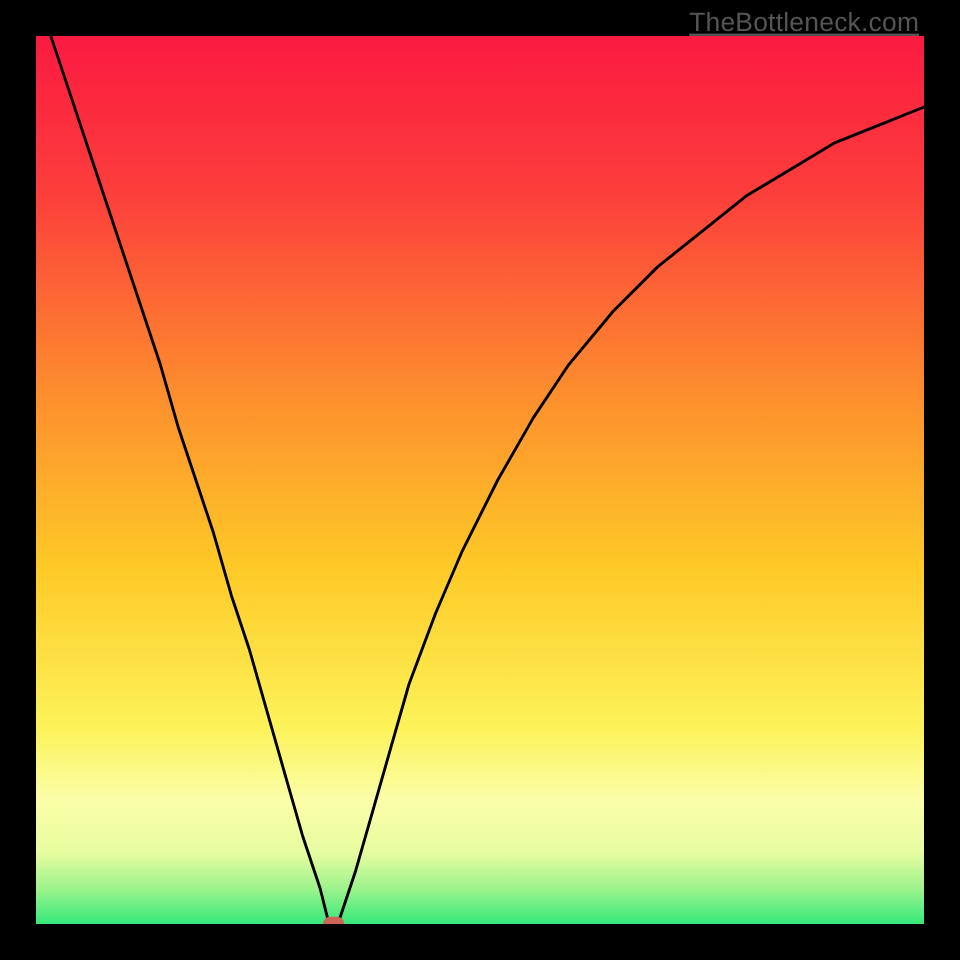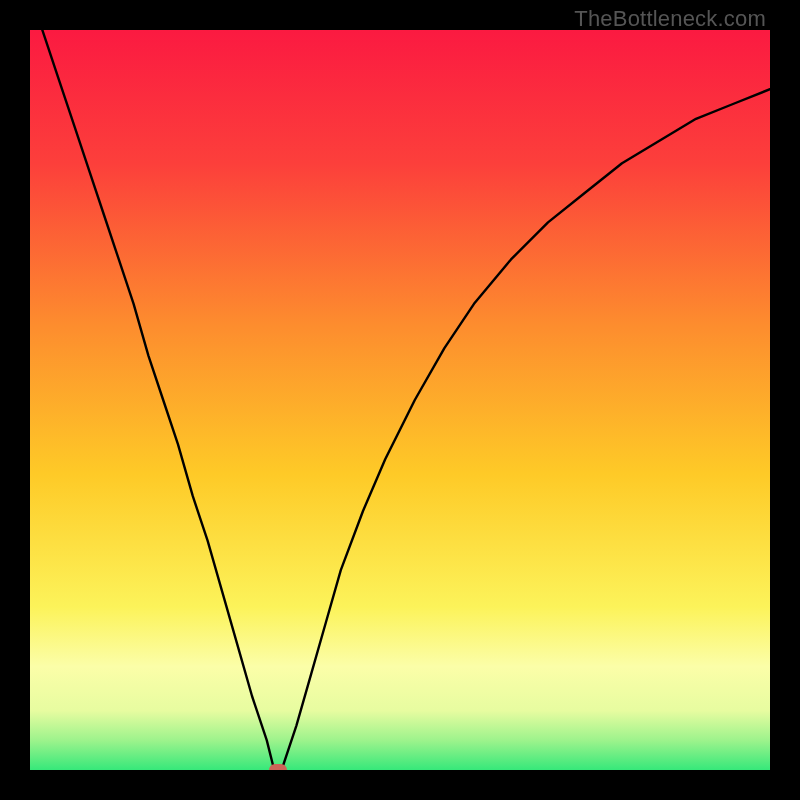--- a/index.html
+++ b/index.html
@@ -34,20 +34,21 @@
   }
   .watermark {
     position: absolute;
     top: 6px;
     right: 34px;
     color: #555;
     font-size: 22px;
     font-weight: 500;
     user-select: none;
     letter-spacing: 0.2px;
+    text-decoration: underline;
   }
   svg.curve {
     position: absolute;
     left: 0;
     top: 0;
     width: 100%;
     height: 100%;
     overflow: visible;
   }
   .marker {

